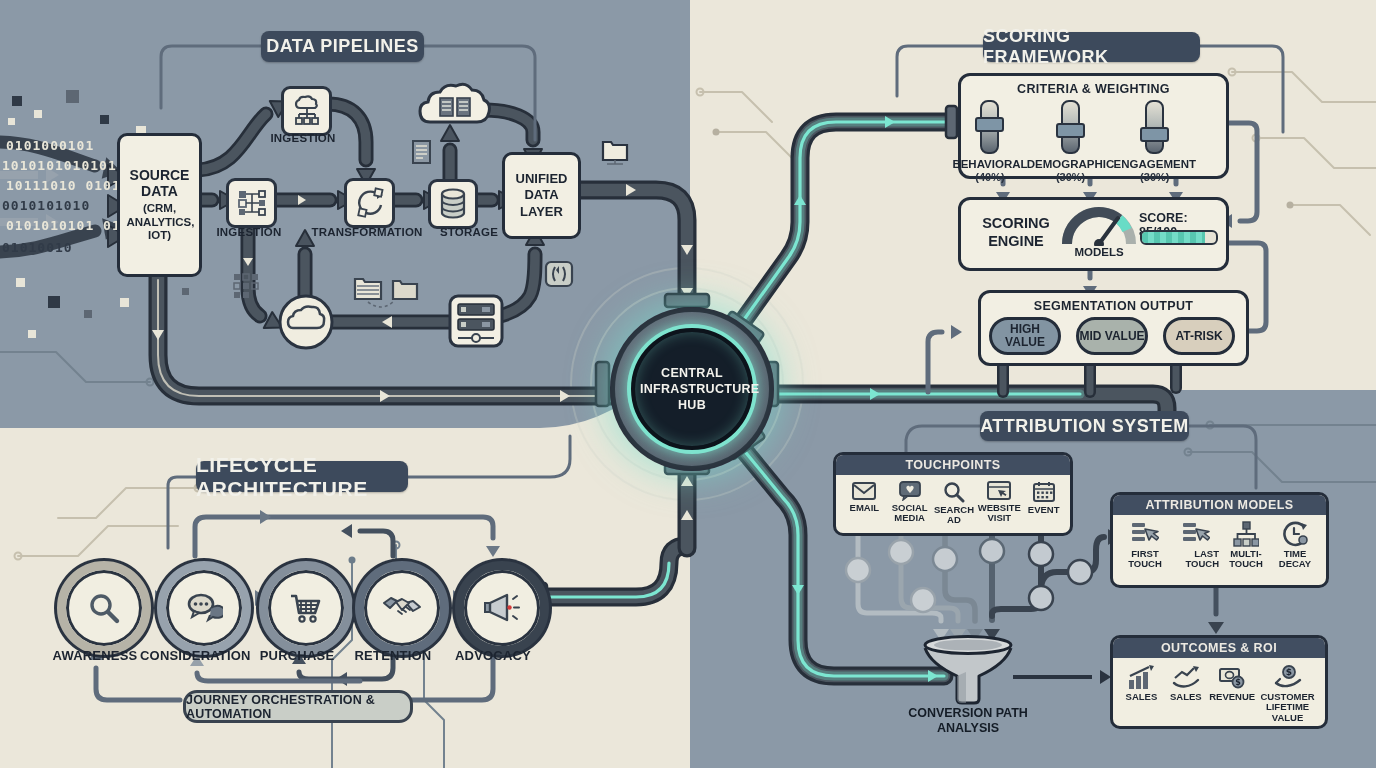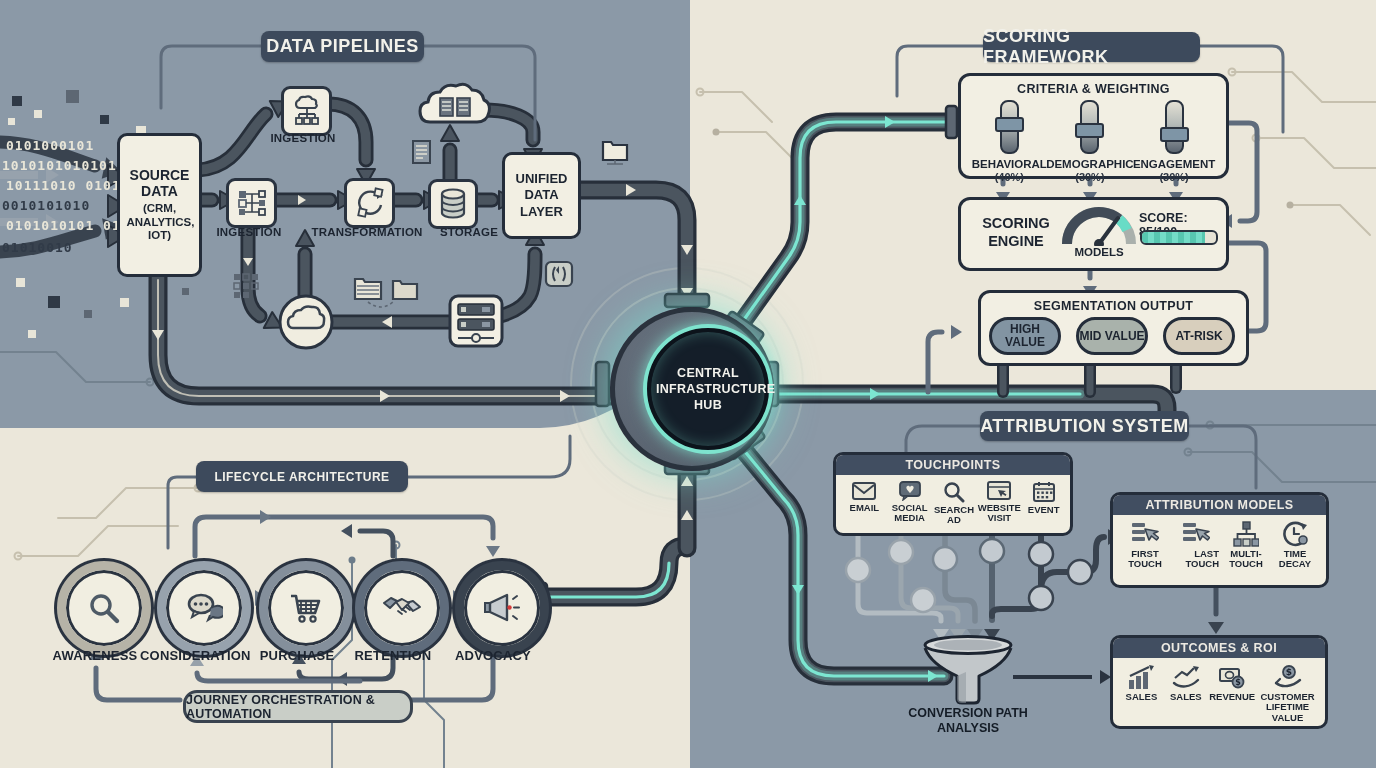--- a/index.html
+++ b/index.html
@@ -38,37 +38,37 @@
   .card{position:absolute;background:#f2efe3;border:3px solid #242d3a;border-radius:10px;}
   .icard{position:absolute;background:#f2efe3;border:3px solid #2a3340;border-radius:9px;
          display:flex;align-items:center;justify-content:center;}
   .nlabel{position:absolute;font-weight:700;color:#1c2430;text-align:center;
           font-size:11.5px;line-height:1.12;letter-spacing:.2px;}
   .bigbox{display:flex;flex-direction:column;align-items:center;justify-content:center;
           text-align:center;font-weight:700;color:#1c2430;}
 
   
   .crit-title{font-weight:700;font-size:12.5px;text-align:center;margin-top:6px;letter-spacing:.3px;color:#1c2430;}
-  .crit-cols{display:flex;justify-content:center;padding:4px 30px 0;}
+  .crit-cols{display:flex;justify-content:flex-end;padding:4px 30px 0;}
   .crit-col{display:flex;flex-direction:column;align-items:center;width:86px;}
   .slider{position:relative;width:15px;height:50px;border-radius:8px;border:2px solid #2a3340;
           background:linear-gradient(180deg,#e3e0d4 0%,#b4bab8 45%,#5b6570 100%);}
   .knob{position:absolute;left:-7px;width:25px;height:11px;background:#7e95a6;
         border:2px solid #2a3340;border-radius:3px;}
   .crit-lab{font-weight:700;font-size:11.5px;text-align:center;line-height:1.15;margin-top:4px;color:#1c2430;}
   .crit-w{font-weight:700;font-size:11px;color:#2a3340;}
   .sbar{width:74px;height:11px;border:2px solid #2a3340;border-radius:6px;background:#e6e3d6;overflow:hidden;}
   .sfill{height:100%;background:repeating-linear-gradient(90deg,#57c6b0 0 6px,#74dcc8 6px 12px);}
   .pill{position:absolute;border:3px solid #242d3a;border-radius:999px;display:flex;align-items:center;
         justify-content:center;font-weight:700;font-size:12px;text-align:center;line-height:1.05;color:#1c2430;}
 
   
   .hub{position:absolute;left:610px;top:307px;width:154px;height:154px;border-radius:50%;
        background:radial-gradient(circle at 40% 35%,#6b7582,#525c68);border:5px solid #2a323d;
-       box-shadow:0 0 34px 8px rgba(120,226,208,.5);display:flex;align-items:center;justify-content:flex-end;}
+       box-shadow:0 0 34px 8px rgba(120,226,208,.5);display:flex;align-items:center;justify-content:center;}
   .hub-in{width:114px;height:114px;border-radius:50%;background:#141e29;border:4px solid #0c131b;
           box-shadow:0 0 0 4px #7ee3ce,0 0 16px 3px rgba(126,227,206,.9),inset 0 0 14px rgba(126,227,206,.3);
           display:flex;align-items:center;justify-content:center;}
   .hub-txt{width:104px;text-align:center;color:#f3f2ec;font-weight:700;font-size:12.5px;line-height:1.3;letter-spacing:.3px;}
 
   
   .lc{position:absolute;width:76px;height:76px;border-radius:50%;background:#f1eee1;
       display:flex;align-items:center;justify-content:center;
       box-shadow:0 0 0 3px #2a3340,inset 0 0 0 3px #2a3340;}
   .jpill{position:absolute;background:#c9cec7;border:3px solid #39434f;border-radius:14px;
@@ -425,21 +425,21 @@
 
   <div class="bin abs" style="left:6px;top:138px;color:#e9e6d8;">0101000101</div>
   <div class="bin abs" style="left:2px;top:158px;color:#e9e6d8;">1010101010101001</div>
   <div class="bin abs" style="left:6px;top:178px;color:#e9e6d8;">10111010 01010</div>
   <div class="bin abs" style="left:2px;top:198px;color:#313b48;">0010101010</div>
   <div class="bin abs" style="left:6px;top:218px;color:#e9e6d8;">0101010101 01100</div>
   <div class="bin abs" style="left:2px;top:240px;color:#313b48;">01010010</div>
 
   <div class="chip" style="left:261px;top:31px;width:163px;height:31px;font-size:18px;">DATA PIPELINES</div>
   <div class="chip" style="left:983px;top:32px;width:217px;height:30px;font-size:18px;">SCORING FRAMEWORK</div>
-  <div class="chip" style="left:196px;top:461px;width:212px;height:31px;font-size:12px;">LIFECYCLE ARCHITECTURE</div>
+  <div class="chip" style="left:196px;top:461px;width:212px;height:31px;font-size:21px;">LIFECYCLE ARCHITECTURE</div>
   <div class="chip" style="left:980px;top:411px;width:209px;height:30px;font-size:18px;">ATTRIBUTION SYSTEM</div>
 
   <div class="card bigbox" style="left:117px;top:133px;width:79px;height:138px;">
     <div style="font-size:14px;line-height:1.15;">SOURCE DATA</div>
     <div style="font-size:11.5px;line-height:1.2;margin-top:3px;width:66px;">(CRM, ANALYTICS, IOT)</div>
   </div>
 
   <div class="icard" style="left:281px;top:86px;width:45px;height:44px;">
     <svg width="32" height="32" viewBox="0 0 32 32">
       <path d="M9,13 Q5,13 5,9 Q5,6 8,5 Q9,1 14,2 Q19,0 21,4 Q26,4 25,9 Q27,11 24,13 Z" fill="none" stroke="#39434f" stroke-width="2.2"></path>

